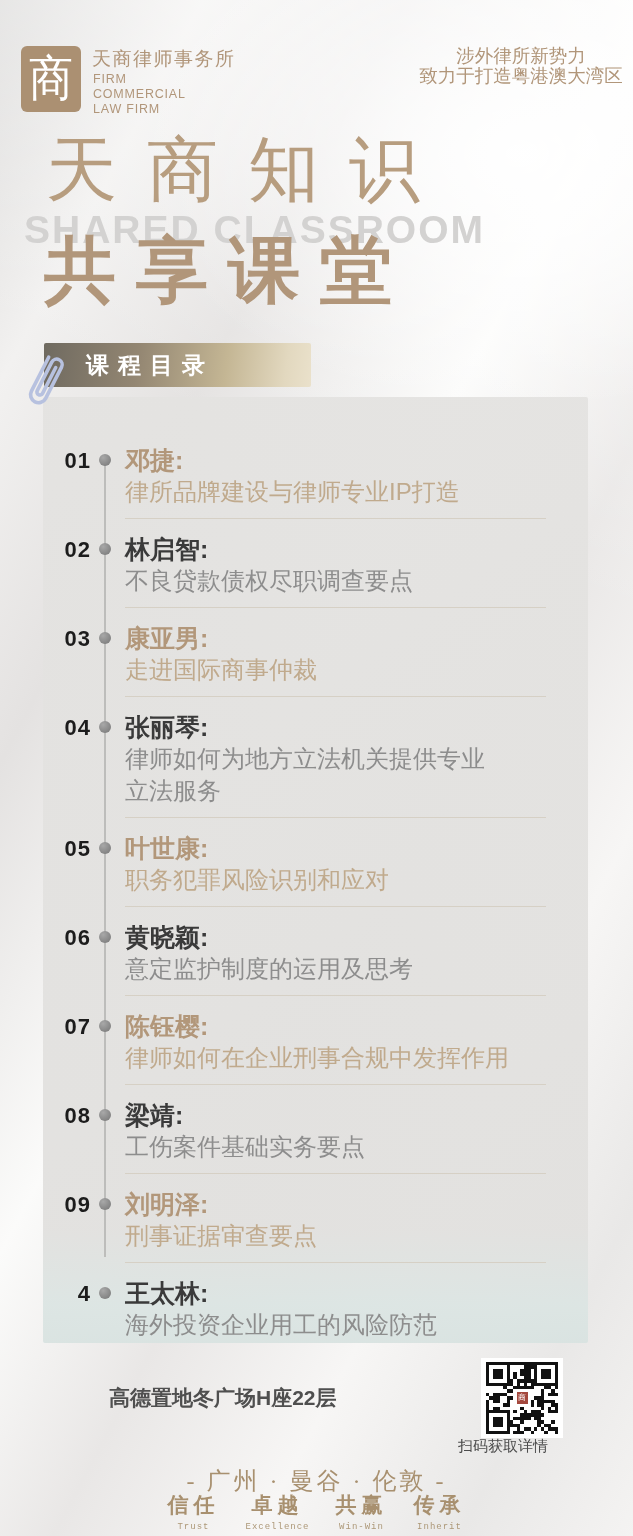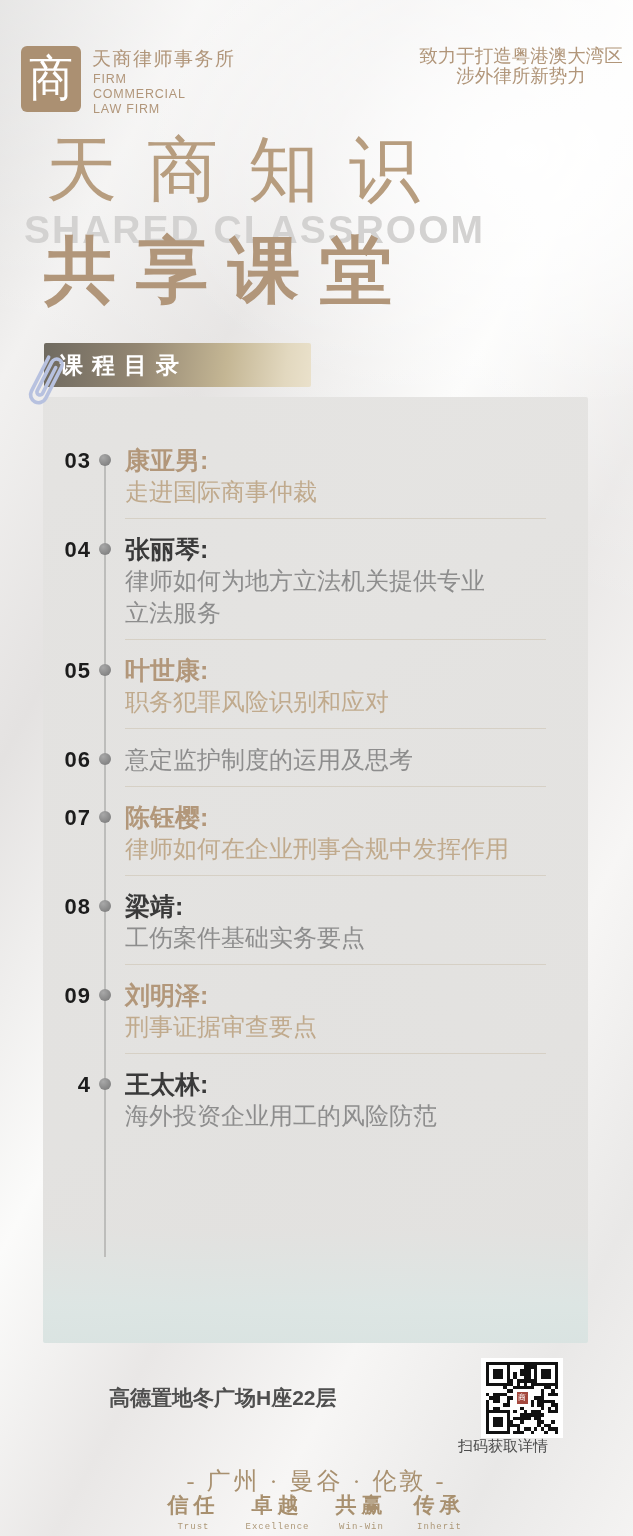--- a/index.html
+++ b/index.html
@@ -22,21 +22,21 @@
   
   .t-en{position:absolute;left:24px;top:208px;z-index:1;font-size:39px;font-weight:700;
         letter-spacing:2px;color:#d3d2d1;white-space:nowrap;}
   .t1{position:absolute;left:46px;top:134px;z-index:2;font-size:71px;line-height:1;
       letter-spacing:30px;color:#b79d7f;white-space:nowrap;}
   .t2{position:absolute;left:44px;top:234px;z-index:2;font-size:72px;line-height:1;font-weight:900;
       letter-spacing:20px;color:#b1967a;white-space:nowrap;}
   
   .badge{position:absolute;left:44px;top:343px;width:267px;height:44px;border-radius:2px;z-index:3;
          background:linear-gradient(97deg,#6f6a60 0%,#938672 35%,#c4b694 68%,#e2d8bf 90%,#eae1cb 100%);
-         color:#fff;font-size:23px;font-weight:700;letter-spacing:9px;line-height:45px;padding-left:16px;
+         color:#fff;font-size:23px;font-weight:700;letter-spacing:9px;line-height:45px;padding-left:42px;
          box-sizing:border-box;}
   .clip{position:absolute;left:20px;top:346px;z-index:4;}
   
   .card{position:absolute;left:43px;top:397px;width:545px;height:946px;border-radius:2px;
         background:linear-gradient(180deg,rgba(228,227,225,.97) 0%,rgba(226,225,223,.97) 88%,rgba(220,229,227,.96) 96%,rgba(217,227,225,.96) 100%);}
   .tl-line{position:absolute;left:61px;top:58px;width:2px;height:802px;background:#bdbdbb;}
   .courses{position:absolute;left:0;top:48px;right:0;}
   .course{position:relative;padding-left:82px;}
   .course .no{position:absolute;left:6px;top:3px;width:42px;text-align:right;
               font-size:22px;font-weight:700;letter-spacing:1px;color:#1c1c1c;}
@@ -83,40 +83,54 @@
   <div class="logo">
     <span>商</span>
   </div>
   <div class="firm-cn">天商律师事务所</div>
   <div class="firm-en">
     <div>FIRM</div>
     <div>COMMERCIAL</div>
     <div>LAW FIRM</div>
   </div>
   <div class="tagline">
+    <div>涉外律所新势力</div>
     <div>致力于打造粤港澳大湾区</div>
-    <div>涉外律所新势力</div>
   </div>
 
   <div class="t-en">SHARED CLASSROOM</div>
   <div class="t1">天商知识</div>
   <div class="t2">共享课堂</div>
 
   <div class="badge">课程目录</div>
   <svg class="clip" width="48" height="76" viewBox="0 0 48 76">
     <g transform="rotate(27 24 38)">
       <path d="M16 12 V50 a8 8 0 0 0 16 0 V15 a5.5 5.5 0 0 0 -11 0 V47 a3 3 0 0 0 6 0 V18" fill="none" stroke="#b7c1df" stroke-width="3.6" stroke-linecap="round"></path>
     </g>
   </svg>
 
   <div class="card">
     <div class="tl-line"></div>
     <div class="courses">
 
-
+      <div class="course gold">
+        <span class="no">01</span>
+        <span class="dot"></span>
+        <div class="name">邓捷:</div>
+        <div class="topic">律所品牌建设与律师专业IP打造</div>
+        <div class="divider"></div>
+      </div>
+
+      <div class="course dark">
+        <span class="no">02</span>
+        <span class="dot"></span>
+        <div class="name">林启智:</div>
+        <div class="topic">不良贷款债权尽职调查要点</div>
+        <div class="divider"></div>
+      </div>
 
       <div class="course gold">
         <span class="no">03</span>
         <span class="dot"></span>
         <div class="name">康亚男:</div>
         <div class="topic">走进国际商事仲裁</div>
         <div class="divider"></div>
       </div>
 
       <div class="course dark">
@@ -132,20 +146,21 @@
         <span class="no">05</span>
         <span class="dot"></span>
         <div class="name">叶世康:</div>
         <div class="topic">职务犯罪风险识别和应对</div>
         <div class="divider"></div>
       </div>
 
       <div class="course dark">
         <span class="no">06</span>
         <span class="dot"></span>
+        <div class="name">黄晓颖:</div>
         <div class="topic">意定监护制度的运用及思考</div>
         <div class="divider"></div>
       </div>
 
       <div class="course gold">
         <span class="no">07</span>
         <span class="dot"></span>
         <div class="name">陈钰樱:</div>
         <div class="topic">律师如何在企业刑事合规中发挥作用</div>
         <div class="divider"></div>

